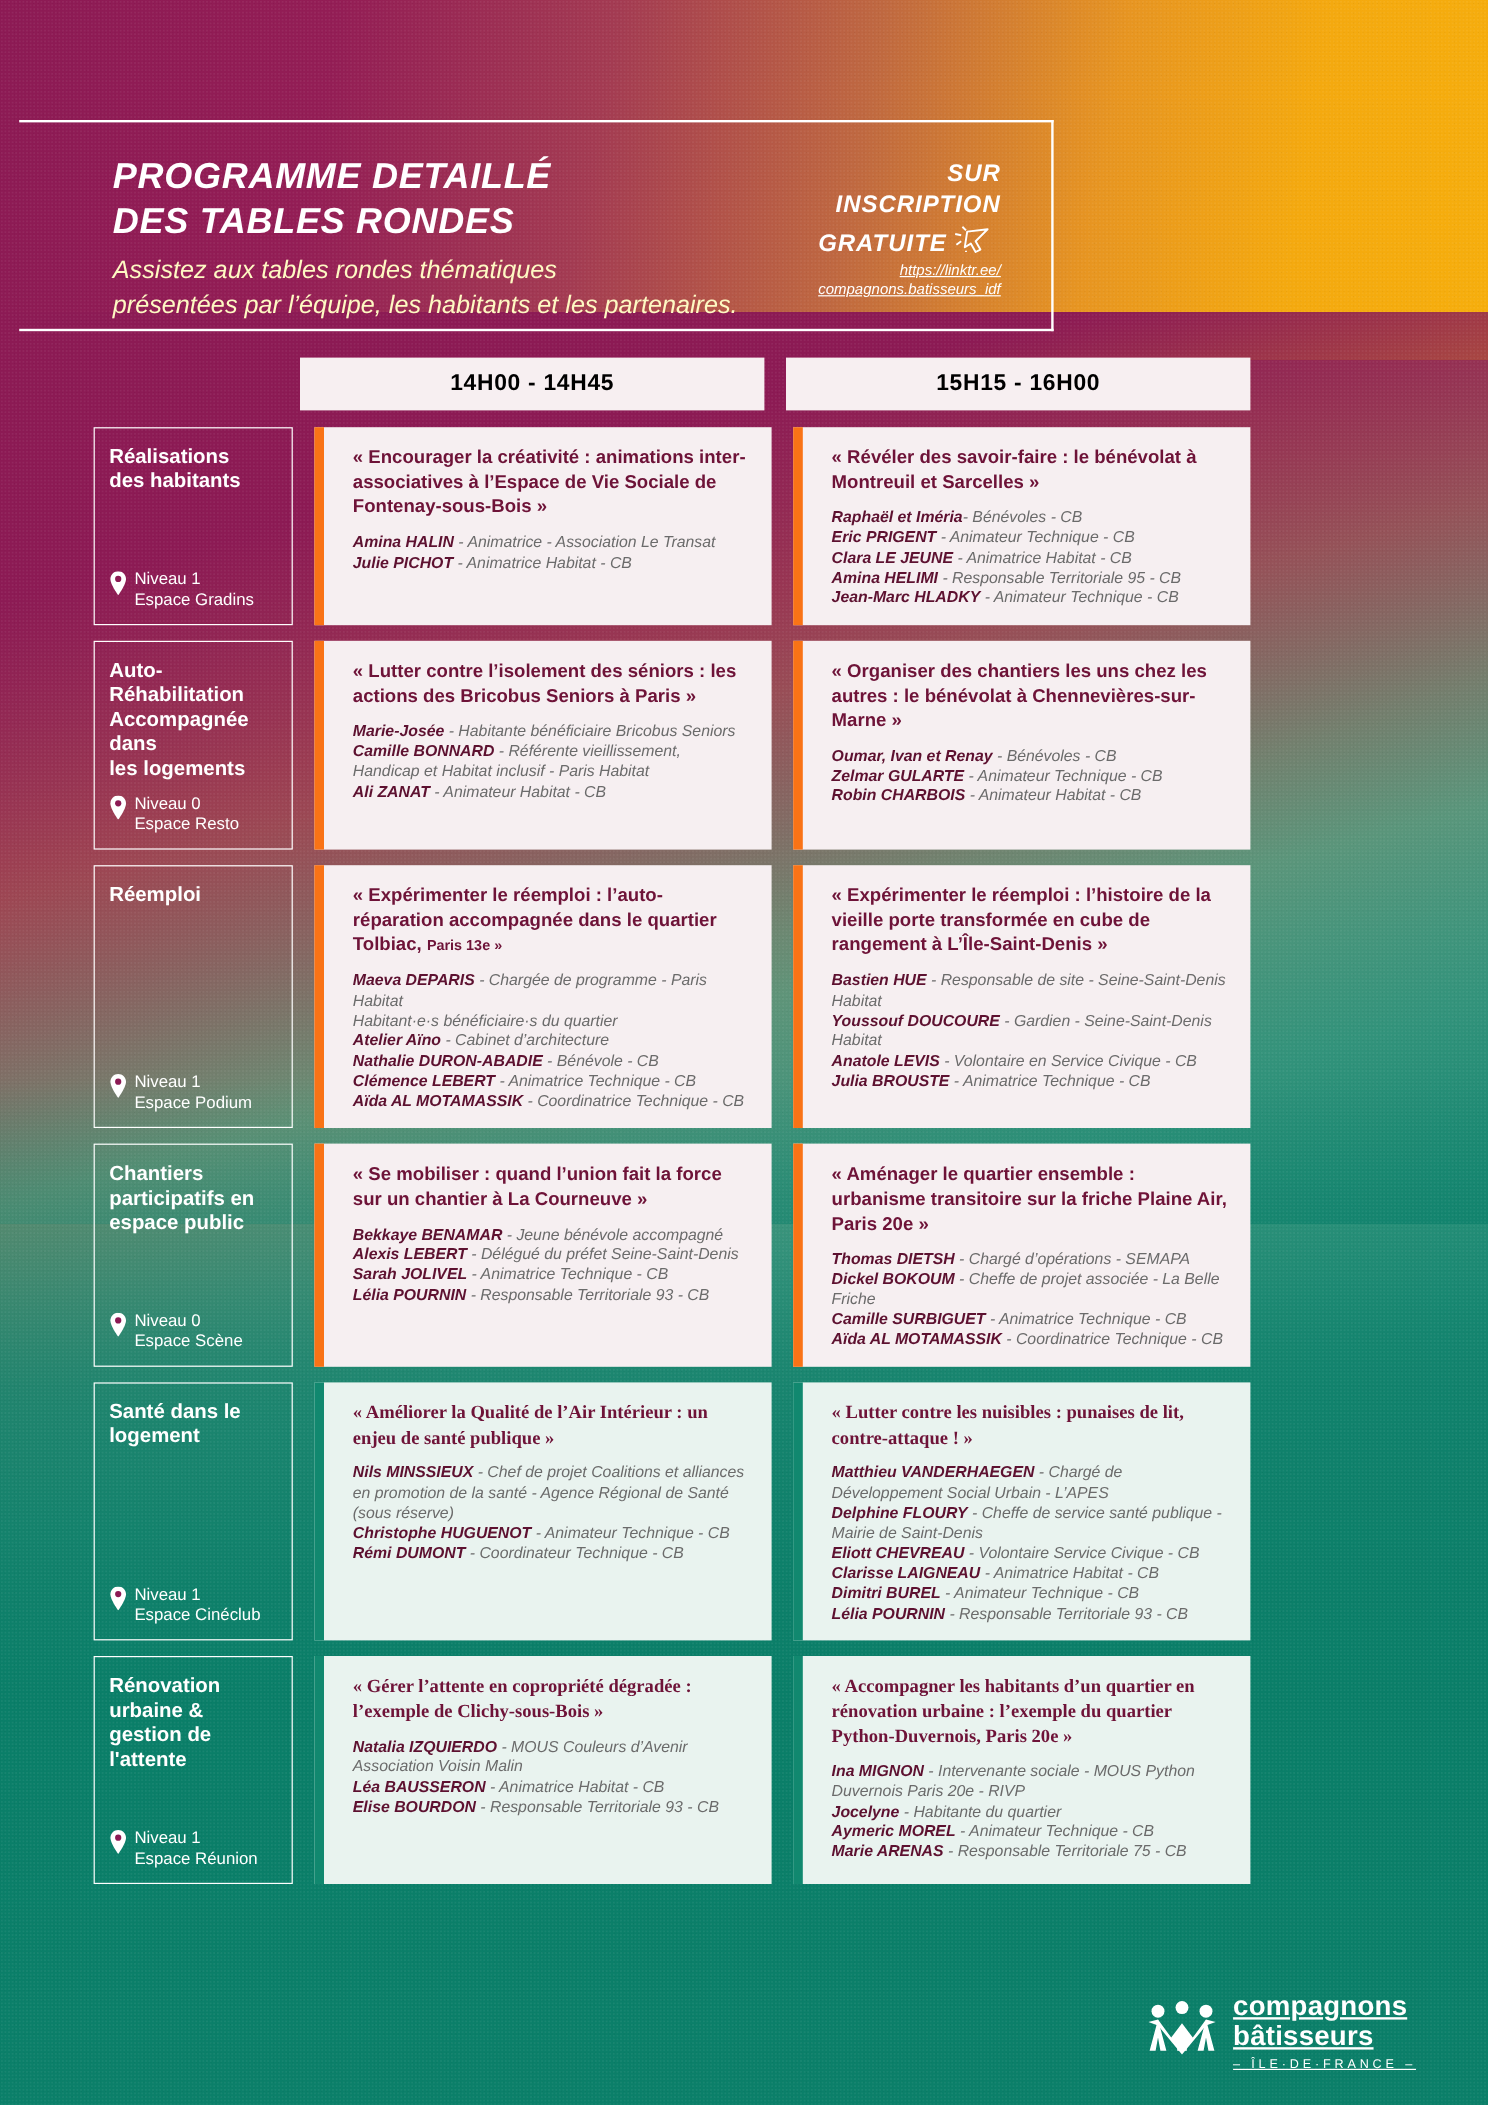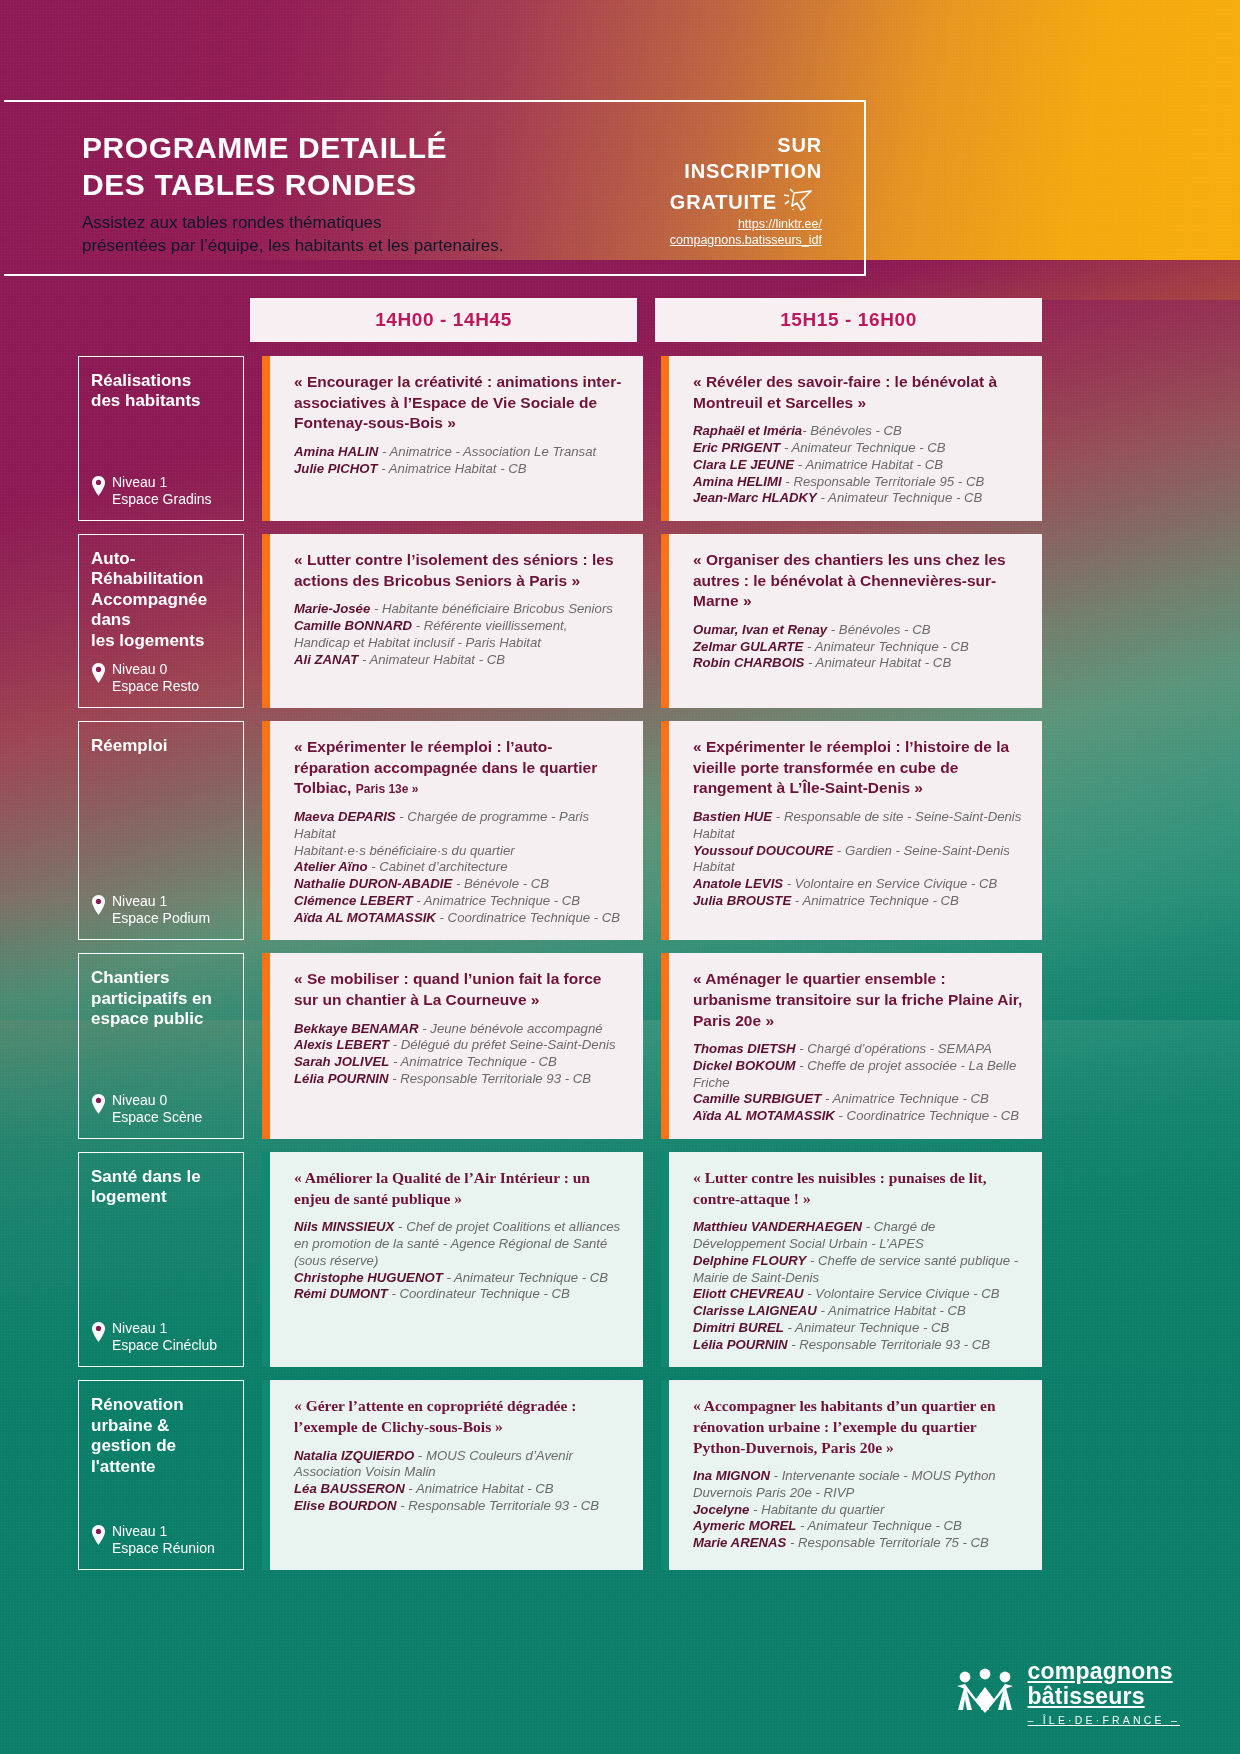--- a/index.html
+++ b/index.html
@@ -52,34 +52,35 @@
     background-image:
       radial-gradient(rgba(255,255,255,0.35) 0.6px, transparent 0.7px),
       radial-gradient(rgba(0,0,0,0.30) 0.6px, transparent 0.7px);
     background-size: 3px 3px, 4px 4px;
     background-position: 0 0, 2px 1px;
     pointer-events: none;
   }
 
   
   .header {
-    position: absolute; left: 4px; top: 100px;
+    position: absolute; left: 16px; top: 100px;
     width: 862px; height: 176px;
     border: 2px solid #ffffff;
     border-left: none;
+    font-style: italic;
   }
   .header-inner { position: relative; width: 100%; height: 100%; }
   .title-block { position: absolute; left: 78px; top: 28px; }
   .title-line {
     color: #fff; font-weight: bold; font-size: 30px;
     letter-spacing: 0.6px; line-height: 1.22;
     white-space: nowrap;
   }
   .subtitle {
-    color: #0f172a; font-size: 17px; line-height: 1.35; margin-top: 9px;
+    color: #fef9c3; font-size: 21px; line-height: 1.35; margin-top: 9px;
     white-space: nowrap;
   }
   .reg-block {
     position: absolute; right: 42px; top: 30px; text-align: right;
   }
   .reg-line {
     color: #fff; font-weight: bold; font-size: 20px;
     letter-spacing: 0.8px; line-height: 1.32; white-space: nowrap;
   }
   .reg-gratuite-row { display: flex; align-items: flex-end; gap: 2px; }
@@ -92,21 +93,21 @@
   
   .grid {
     position: absolute; left: 66px; top: 298px;
     width: 976px;
   }
   .time-row { display: flex; gap: 18px; margin-bottom: 14px; }
   .spacer-cell { width: 166px; flex: none; }
   .time-cell {
     flex: 1; background: #f7eff1; height: 44px;
     display: flex; align-items: center; justify-content: center;
-    color: #be185d; font-weight: bold; font-size: 19px; letter-spacing: 0.6px;
+    color: #000000; font-weight: bold; font-size: 19px; letter-spacing: 0.6px;
   }
   .row { display: flex; gap: 18px; margin-bottom: 13px; padding-left: 12px; }
   .theme-cell {
     width: 166px; flex: none;
     border: 1.6px solid #ffffff;
     position: relative;
     padding: 14px 10px 12px 12px;
     display: flex; flex-direction: column;
     justify-content: space-between;
   }

